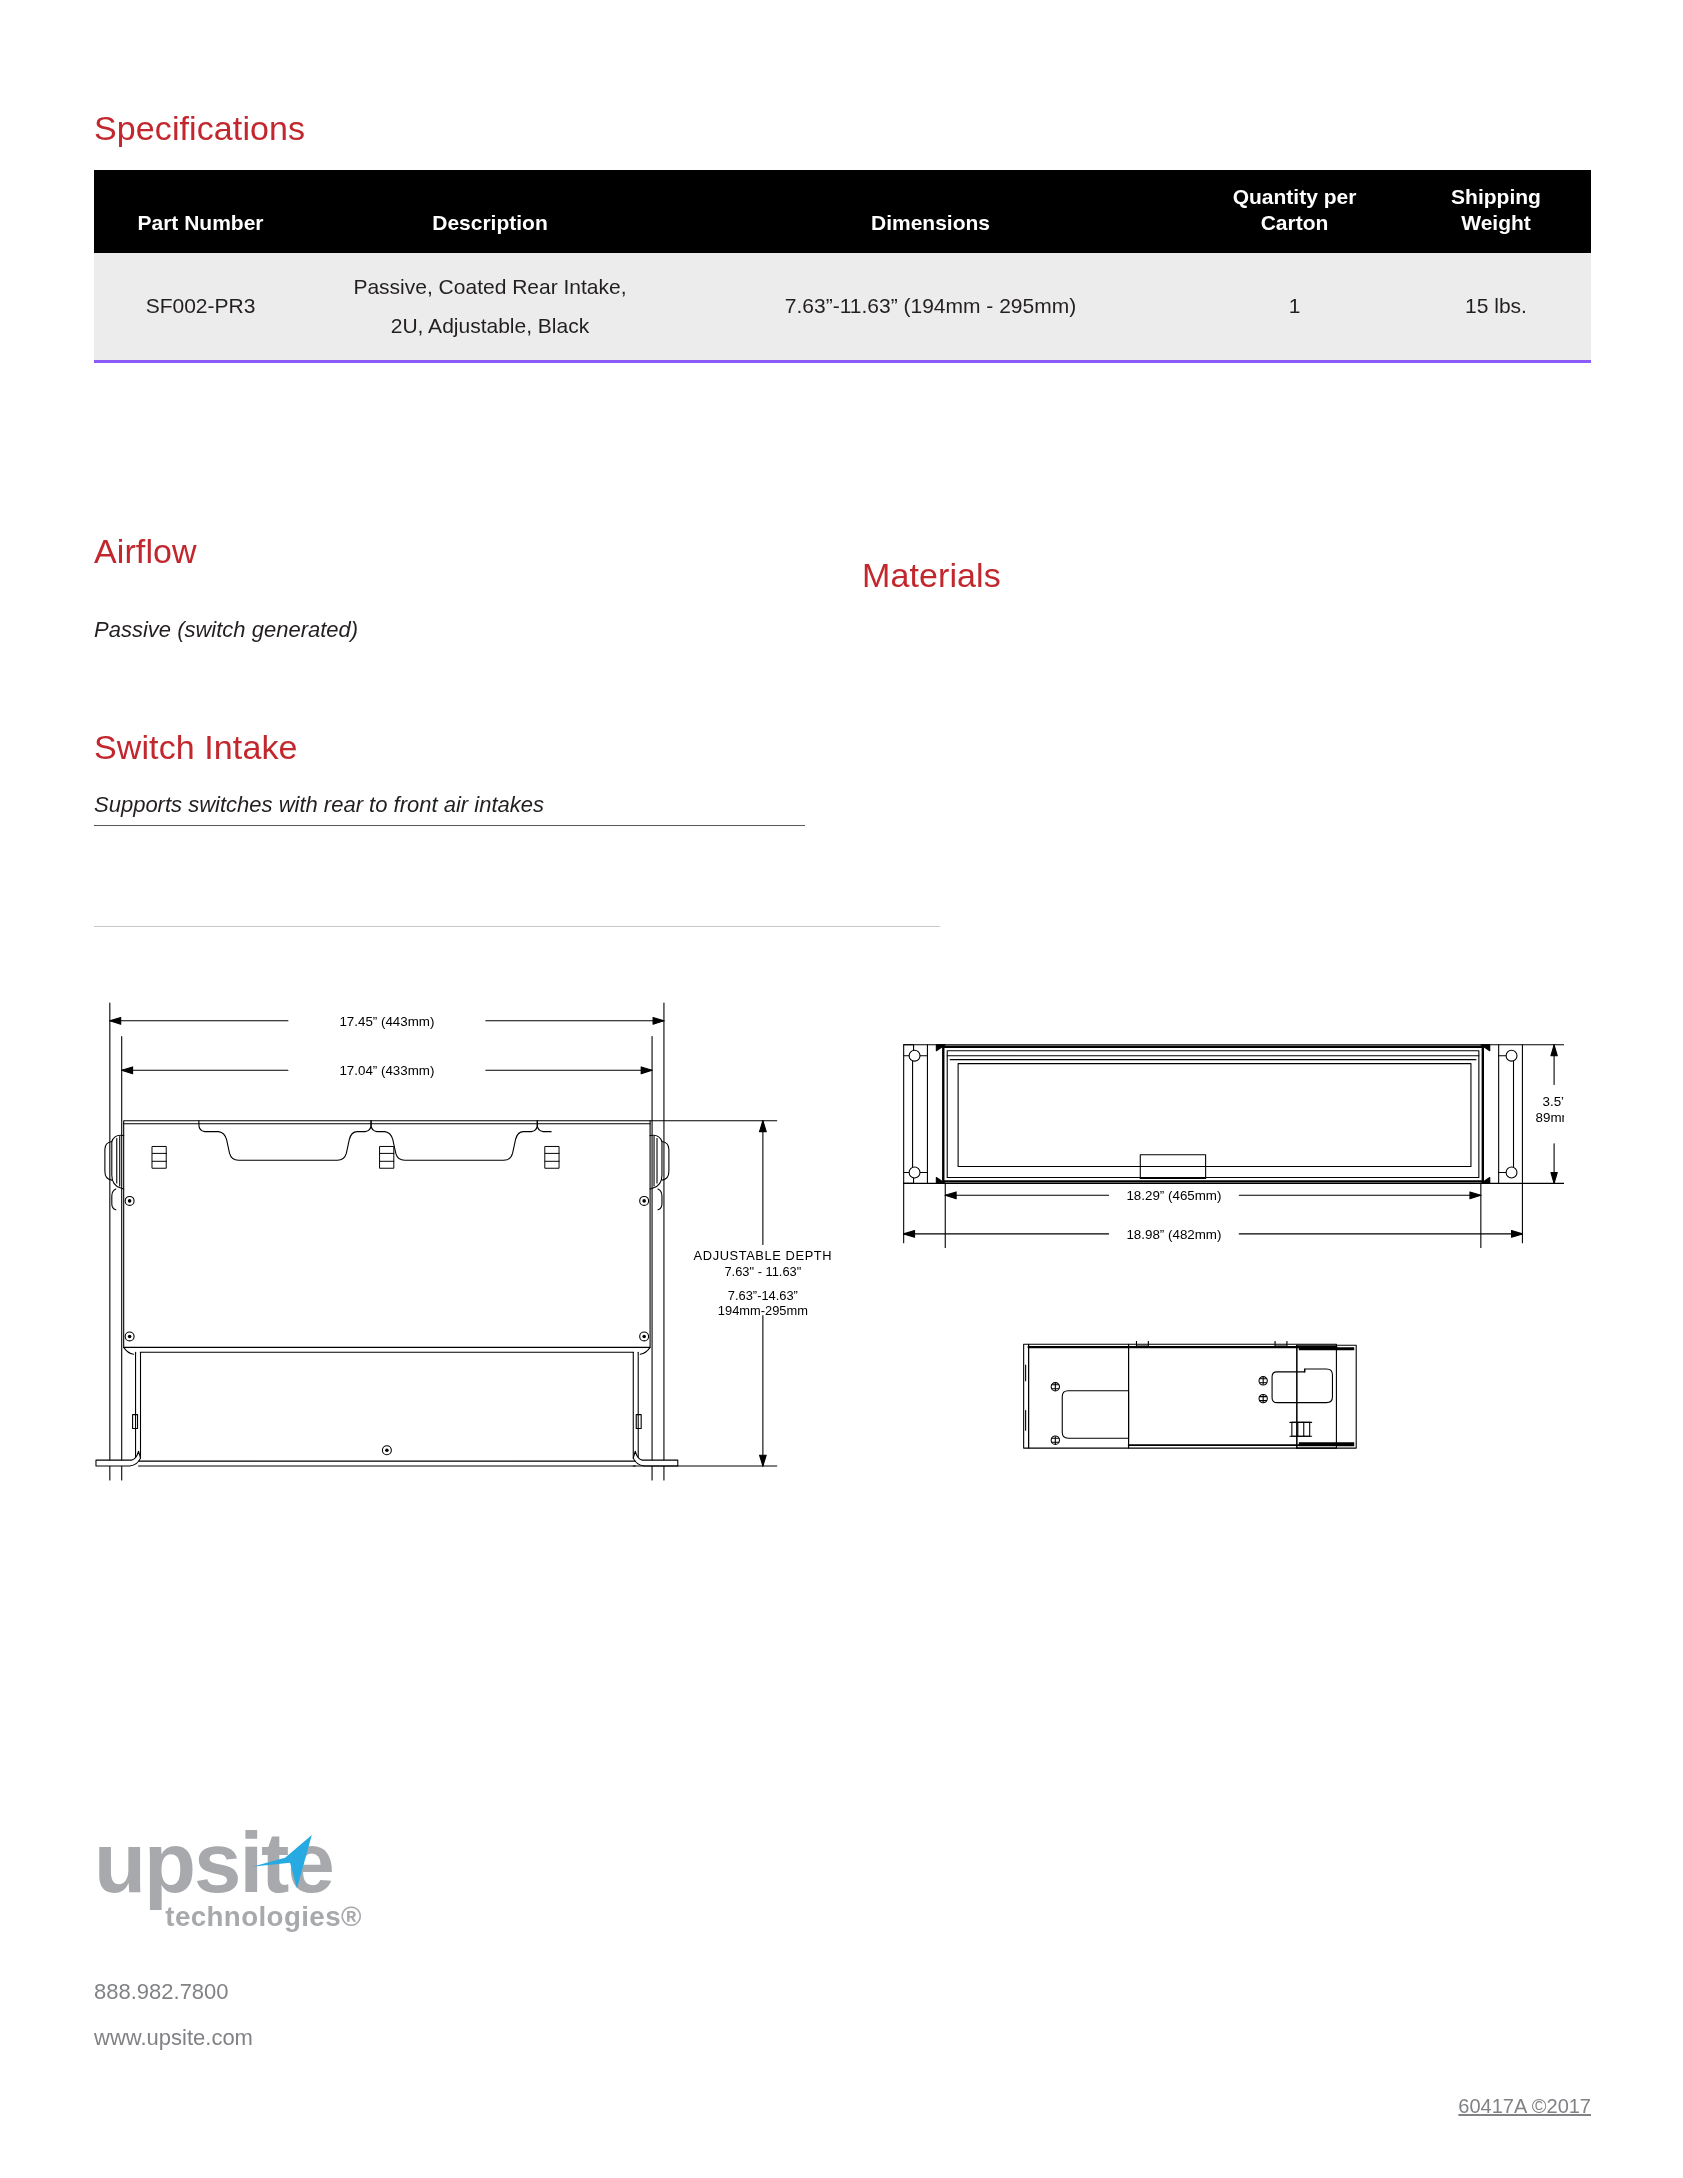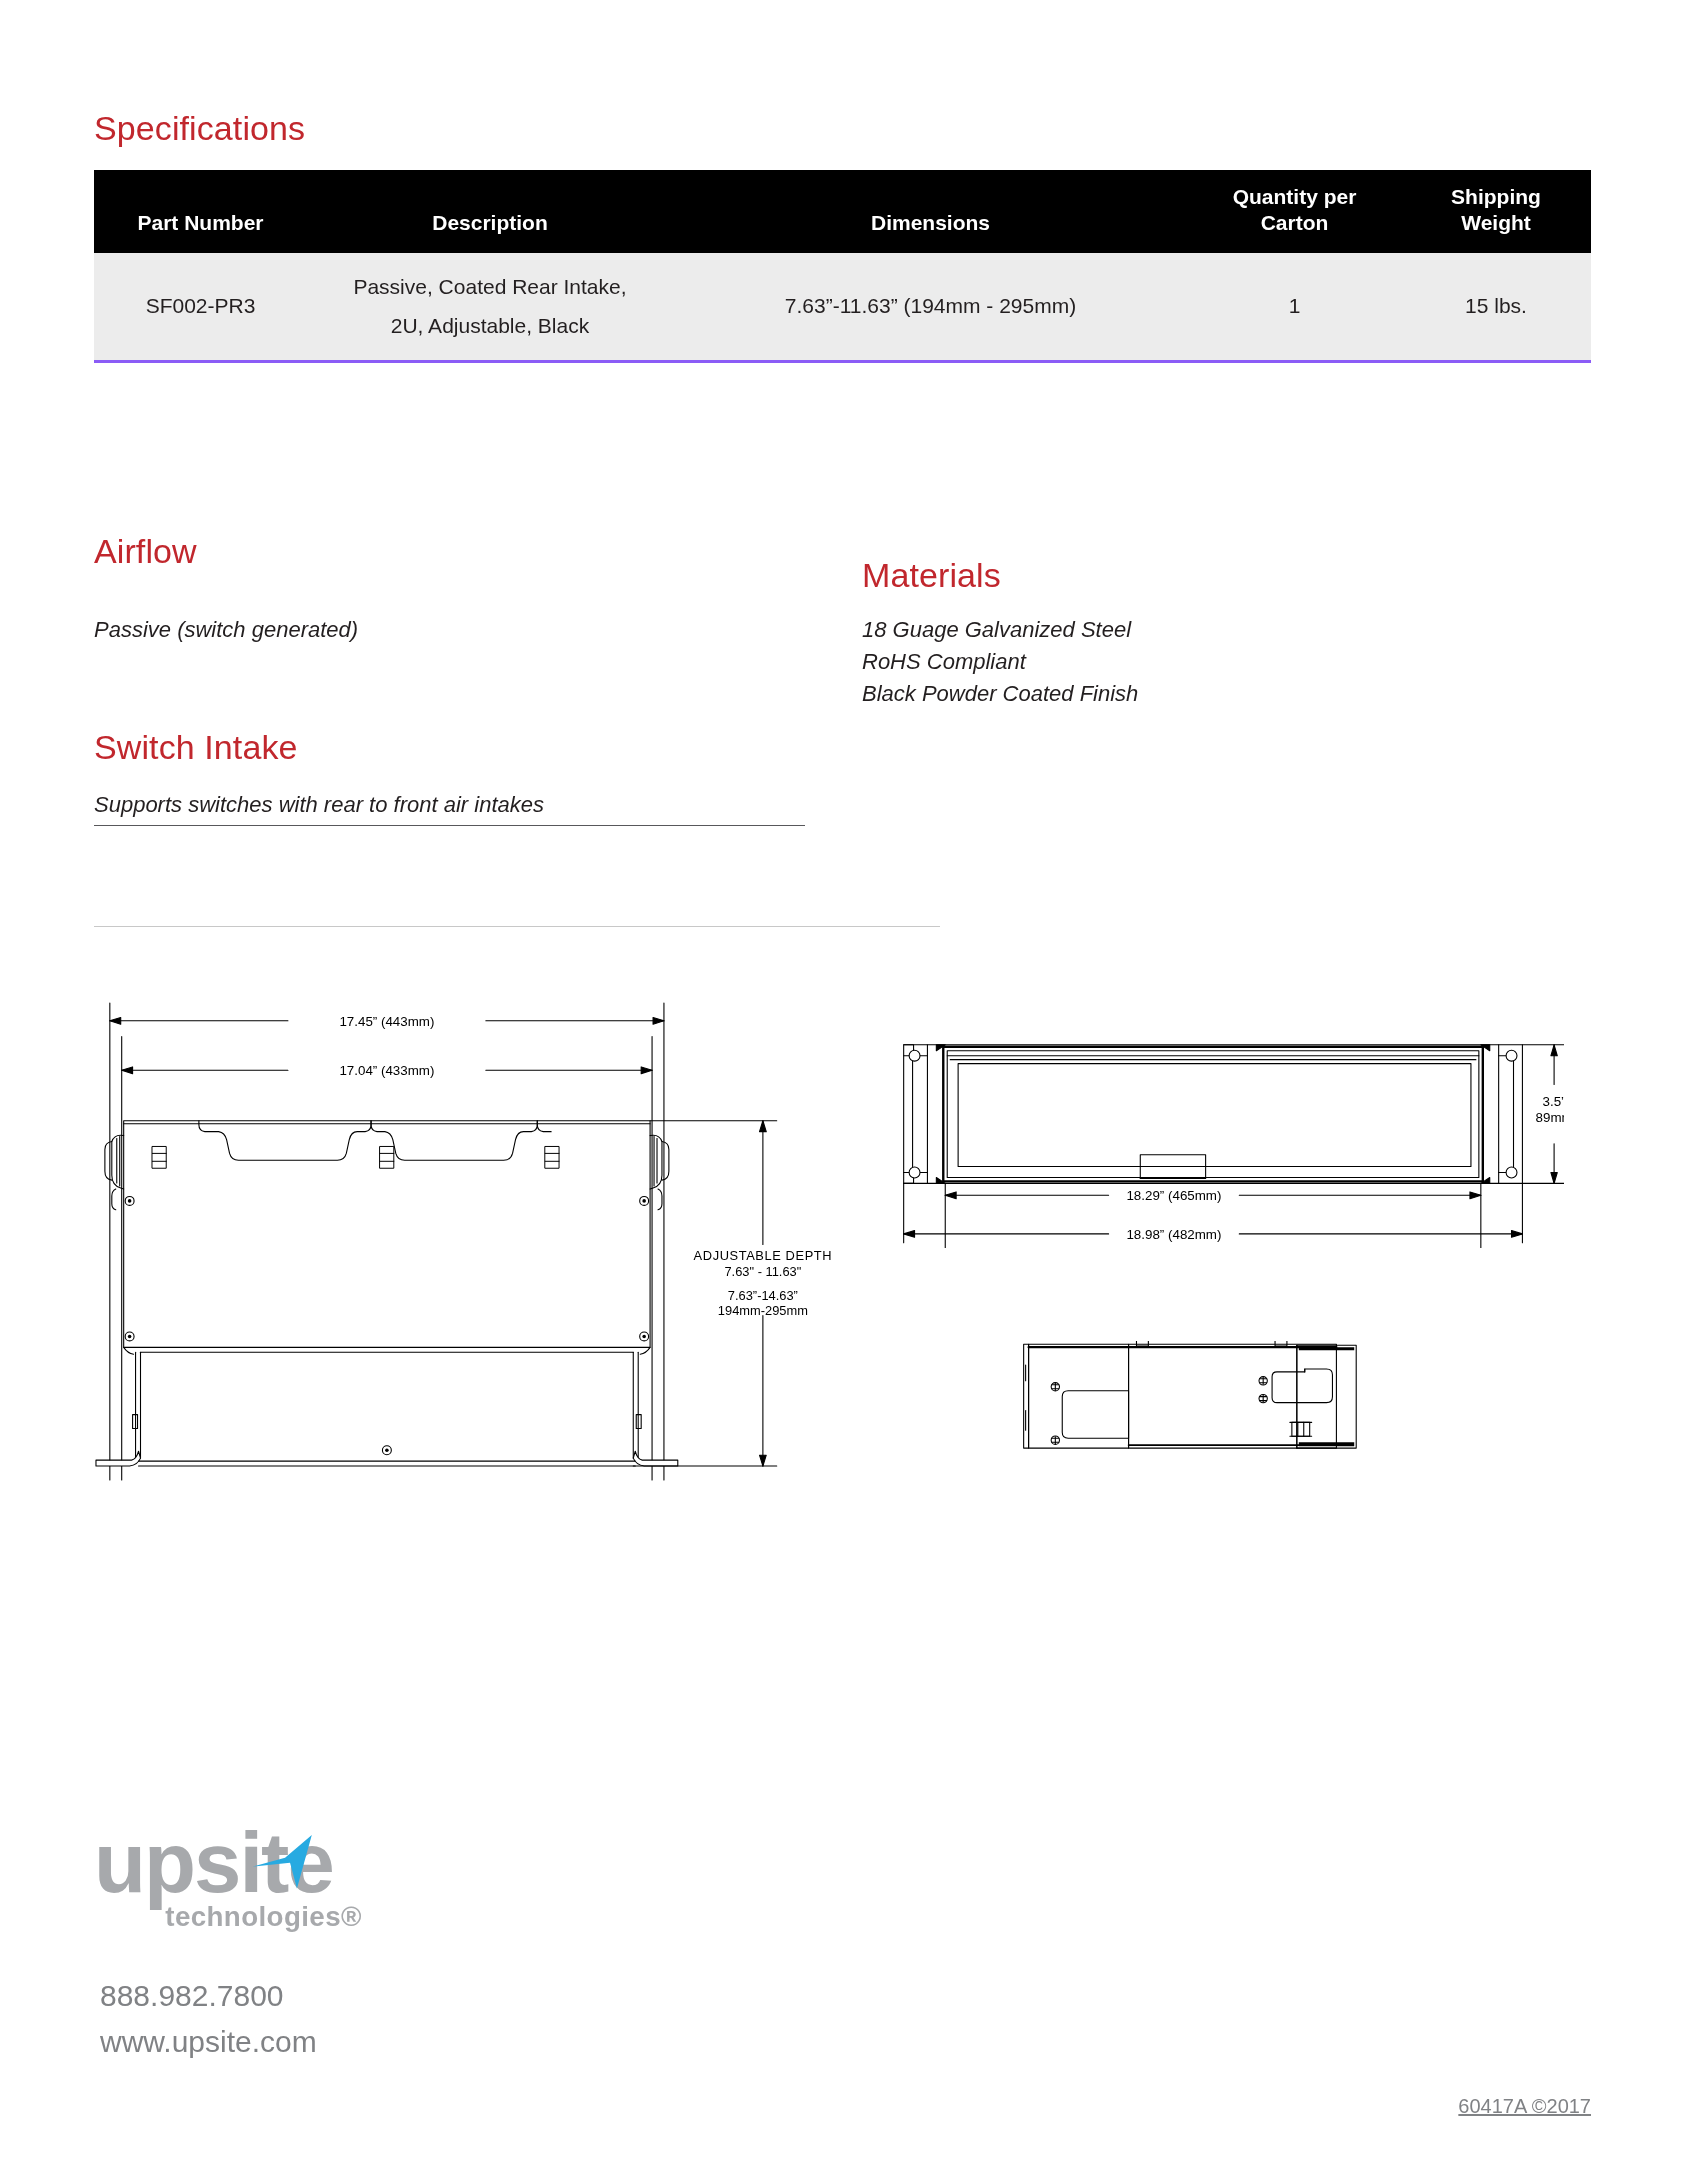--- a/index.html
+++ b/index.html
@@ -108,22 +108,22 @@
   
   #logo-block {
     position: absolute;
     left: 94px;
     top: 1817px;
     width: 297px;
     height: 129px;
   }
   .contact {
     position: absolute;
-    left: 100px;
-    font-size: 30px;
+    left: 94px;
+    font-size: 22px;
     color: #808285;
     white-space: nowrap;
   }
   #copyright {
     position: absolute;
     right: 92px;
     top: 2095px;
     font-size: 20px;
     color: #808285;
     white-space: nowrap;
@@ -181,25 +181,20 @@
       </tbody>
     </table>
   </div>
 
   <div class="sec-heading" style="left:94px; top:532px;">Airflow</div>
 
   <div class="body-text" style="left:94px; top:614px;">Passive (switch generated)</div>
 
   <div class="sec-heading" style="left:862px; top:556px;">Materials</div>
 
-  <div class="body-text" style="left:862px; top:614px;">
-    <span class="ln">18 Guage Galvanized Steel</span>
-    <span class="ln">RoHS Compliant</span>
-    <span class="ln">Black Powder Coated Finish</span>
-  </div>
 
   <div class="sec-heading" style="left:94px; top:728px;">Switch Intake</div>
 
   <div class="body-text" style="left:94px; top:789px;">Supports switches with rear to front air intakes</div>
 
   <div class="rule-dark" style="left:94px; top:825px; width:711px;"></div>
 
   <div class="rule-light" style="left:94px; top:926px; width:846px;"></div>
 
   <div class="drawing" style="left:94px; top:985px;">

